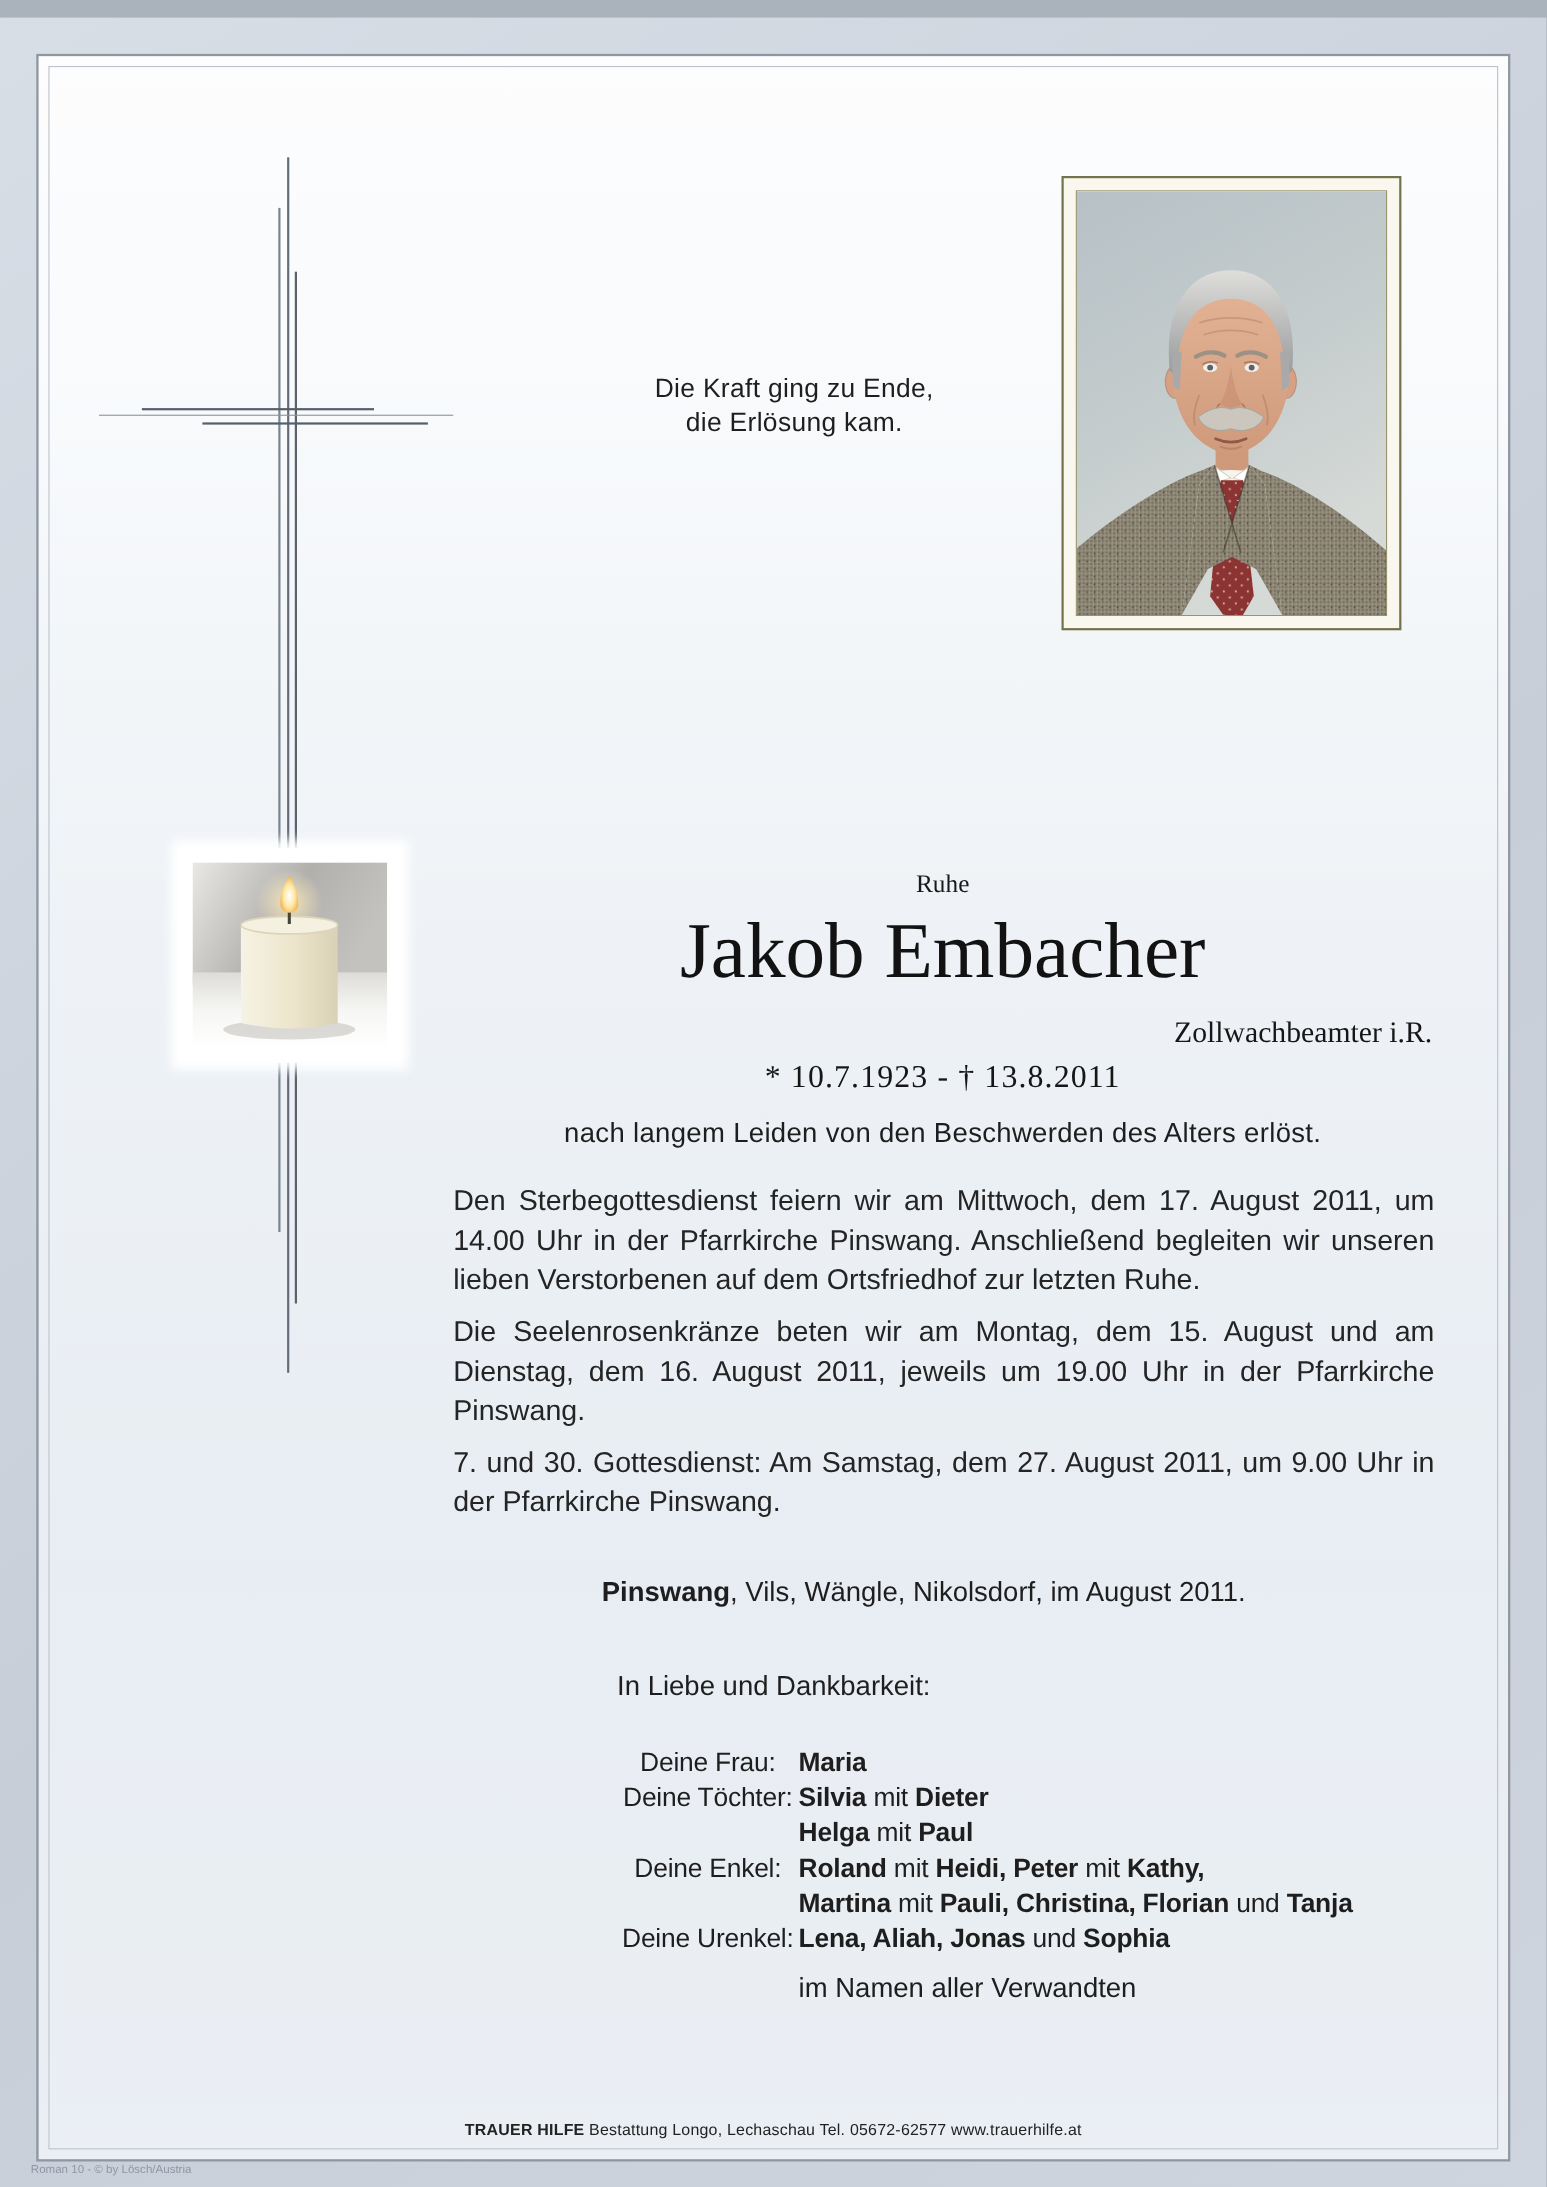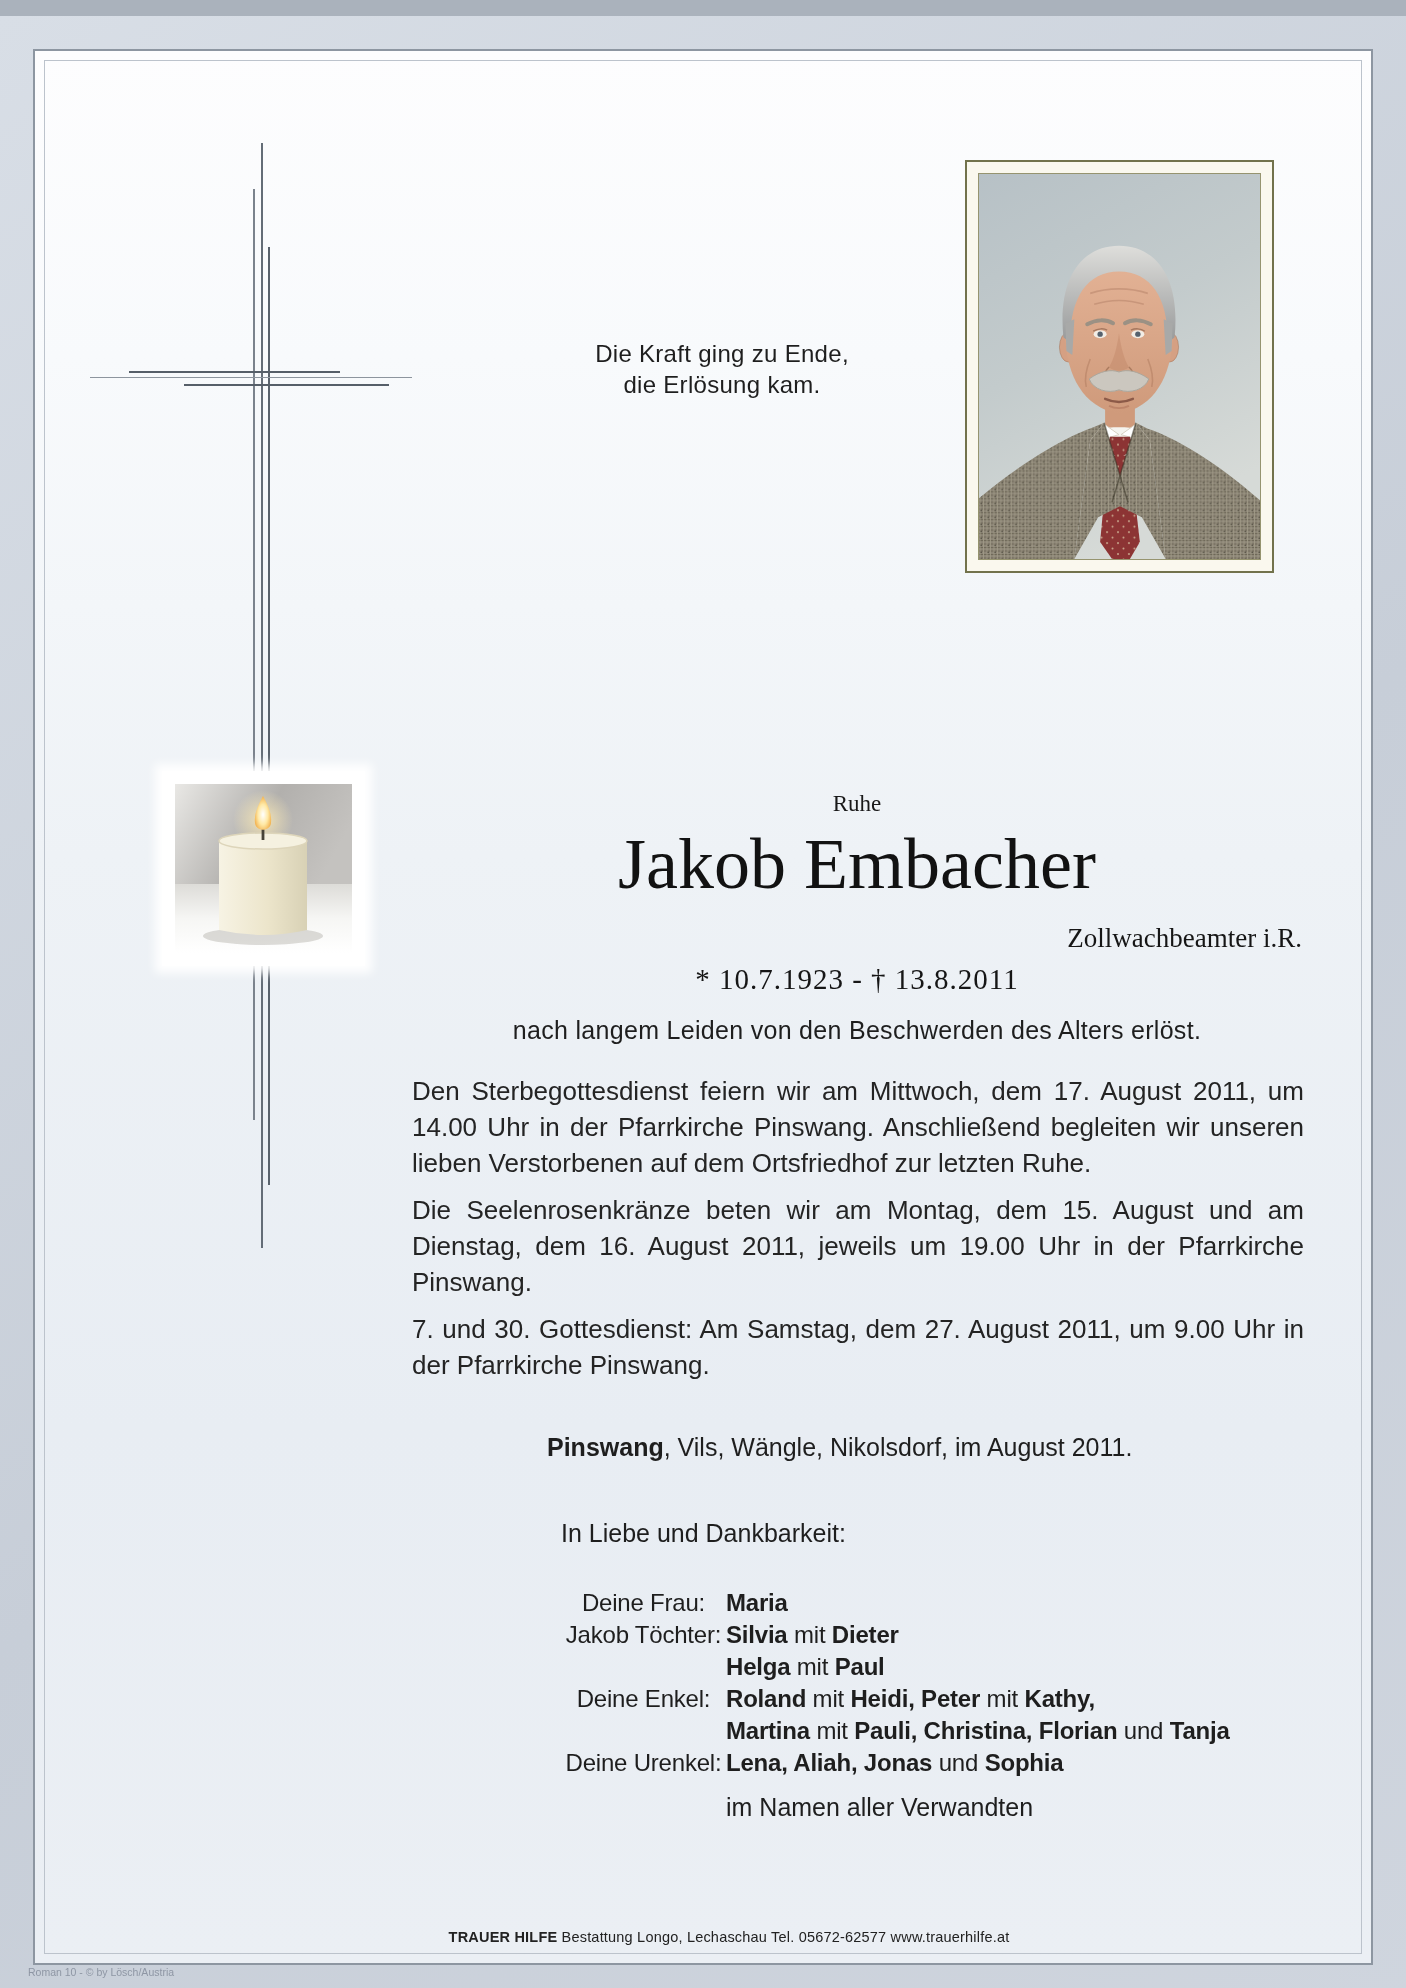--- a/index.html
+++ b/index.html
@@ -44,21 +44,21 @@
   .dates{left:377px;top:912px;width:890px;text-align:center;font-family:"Liberation Serif",serif;font-size:29px;letter-spacing:1px;color:#161616;}
   .deathnote{left:377px;top:965px;width:890px;text-align:center;font-size:25px;color:#1e1e1e;letter-spacing:0.3px;}
   .paras{left:377px;top:1022px;width:892px;text-align:justify;font-size:26px;line-height:36px;color:#242424;}
   .paras p{margin:0 0 11px 0;}
   .location{left:512px;top:1382px;font-size:25px;color:#1e1e1e;}
   .gratitude{left:526px;top:1468px;font-size:25px;color:#1e1e1e;}
   .family{left:526px;top:1536px;font-size:24px;line-height:32px;color:#1e1e1e;letter-spacing:-0.2px;}
   .frow{display:flex;text-align:center;}
   .flabel{flex:0 0 165px;}
   .closing{left:691px;top:1742px;font-size:25px;color:#1e1e1e;}
-  .footer{left:0;top:1878px;width:100%;text-align:center;font-size:14.5px;color:#222;letter-spacing:0.2px;padding-left:26px;}
+  .footer{left:0;top:1878px;width:100%;text-align:center;font-size:14.5px;color:#222;letter-spacing:0.2px;}
   .print-credit{position:absolute;left:28px;top:1950px;font-size:10.5px;color:#8e96a4;z-index:4;}
   .b{font-weight:bold;}
 </style>
 </head>
 <body>
 
 <div class="page">
   <div class="card">
 
     <div class="cross">
@@ -198,21 +198,21 @@
       </div>
 
     <div class="tb location"><span class="b">Pinswang</span><span>, Vils, Wängle, Nikolsdorf, im August 2011.</span></div>
     <div class="tb gratitude">In Liebe und Dankbarkeit:</div>
     <div class="tb family">
         <div class="frow">
           <span class="flabel">Deine Frau:</span>
           <span class="fval"><span class="b">Maria</span></span>
         </div>
         <div class="frow">
-          <span class="flabel">Jakob Töchter:</span>
+          <span class="flabel">Deine Töchter:</span>
           <span class="fval"><span class="b">Silvia</span><span> mit </span><span class="b">Dieter</span></span>
         </div>
         <div class="frow">
           <span class="flabel"></span>
           <span class="fval"><span class="b">Helga</span><span> mit </span><span class="b">Paul</span></span>
         </div>
         <div class="frow">
           <span class="flabel">Deine Enkel:</span>
           <span class="fval"><span class="b">Roland</span><span> mit </span><span class="b">Heidi,</span><span> </span><span class="b">Peter</span><span> mit </span><span class="b">Kathy,</span></span>
         </div>

